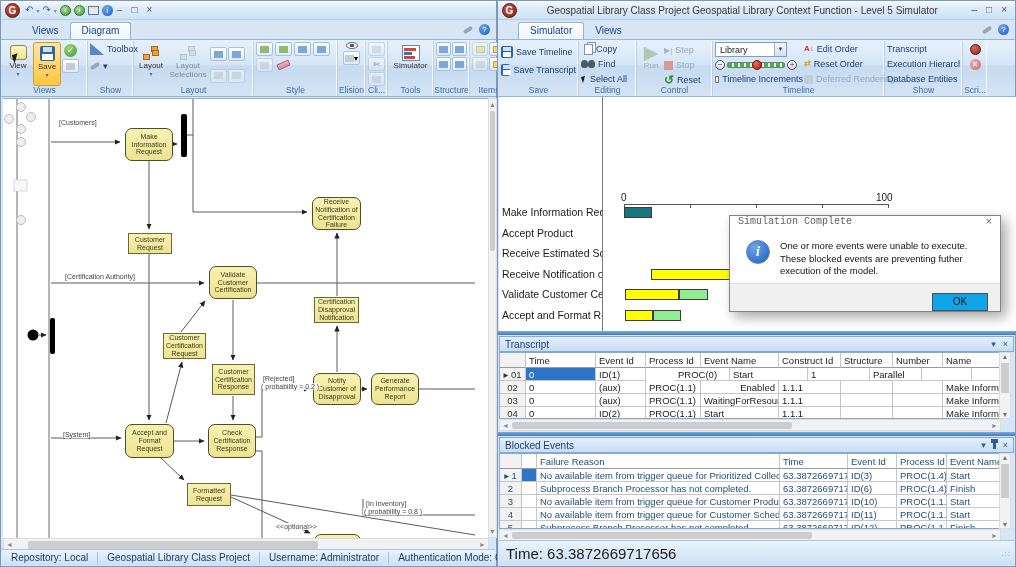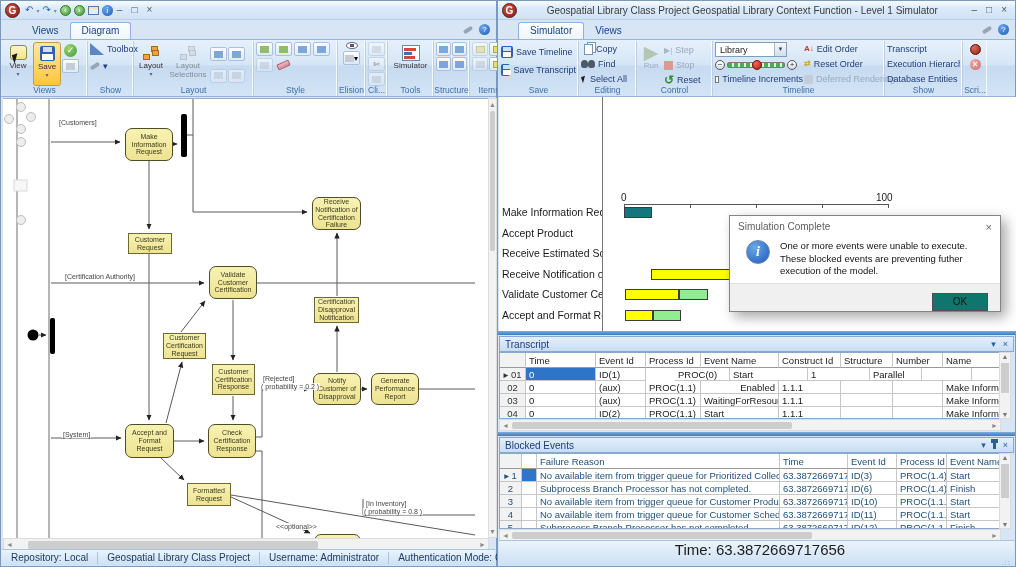--- a/index.html
+++ b/index.html
@@ -126,30 +126,30 @@
 .rowhead{background:#f2f2f2;text-align:center;color:#333;}
 .sel{background:#2e74c9;color:#fff;}
 .blocked .tcell{color:#1f4e79;}
 .blockmark{background:#2e74c9;}
 .gvs{position:absolute;width:12px;background:#f2f2f2;border:1px solid #dcdcdc;right:4px;}
 .gvs .arr{position:absolute;left:0;width:10px;color:#777;font-size:7px;text-align:center;}
 .gvs .thumb{position:absolute;left:1px;width:8px;background:#cdcdcd;}
 
 
 .dialog{position:absolute;left:231px;top:214px;width:272px;height:97px;background:#fff;border:1px solid #848484;box-shadow:5px 5px 12px rgba(0,0,0,.35);z-index:20;}
-.dlg-title{height:21px;display:flex;align-items:center;padding:8px 8px;font-size:10px;color:#5f5f5f;}
+.dlg-title{height:21px;display:flex;padding:0 8px;font-size:10px;color:#5f5f5f;font-family:Liberation Mono, monospace;}
 .dlg-x{margin-left:auto;color:#666;font-size:11px;}
 .dlg-body{display:flex;padding:3px 8px 0 16px;gap:10px;align-items:flex-start;}
 .info-icon{width:24px;height:24px;min-width:24px;border-radius:50%;background:radial-gradient(circle at 35% 30%,#6aa7e8,#1d5bbf);color:#fff;font-size:14px;font-weight:bold;display:flex;align-items:center;justify-content:center;font-family:"Liberation Serif",serif;font-style:italic;border:1px solid #6f84a8;}
 .dlg-msg{font-size:9.5px;color:#111;line-height:1.32;width:225px;}
 .dlg-footer{position:absolute;bottom:0;left:0;right:0;height:28px;background:#f0f0f0;border-top:1px solid #dfdfdf;display:flex;align-items:center;justify-content:flex-end;padding-right:12px;}
-.ok-btn{width:56px;height:18px;background:#0f766e;border:1px solid #4f4f4f;font-size:10px;text-align:center;line-height:16px;color:#111;margin-top:8px;}
-
-
-.timebar{position:absolute;left:1px;right:1px;bottom:1px;height:25px;background:linear-gradient(#eaf4fd,#cde0f3);border-top:1px solid #a9c4e0;font-size:15px;color:#1c1c1c;display:flex;align-items:center;padding-left:7px;flex-direction:column;}
+.ok-btn{width:56px;height:18px;background:#0ea5e9;border:1px solid #4f4f4f;font-size:10px;text-align:center;line-height:16px;color:#111;margin-top:8px;}
+
+
+.timebar{position:absolute;left:1px;right:1px;bottom:1px;height:25px;background:linear-gradient(#eaf4fd,#cde0f3);border-top:1px solid #a9c4e0;font-size:15px;color:#1c1c1c;display:flex;align-items:center;padding-left:7px;}
 </style>
 </head>
 <body>
 
 <div class="window" id="win-left">
   <div class="titlebar">
     <div class="logo">G</div>
     <div class="qat">
       <span class="qbtn">↶</span>
         <span class="qdd">▾</span>
@@ -440,21 +440,21 @@
     <span class="sbitem">Geospatial Library Class Project</span>
     <span class="sbitem">Username: Administrator</span>
     <span class="sbitem" style="border-right:none">Authentication Mode: GENESYS</span>
     <span class="grip">.::</span>
   </div>
 </div>
 
 <div class="window" id="win-right">
   <div class="titlebar">
     <div class="logo">G</div>
-    <div class="title">Geospatial Library Class Project Geospatial Library Context Function - Level 1 Simulator</div>
+    <div class="title">Geospatial Library Class Project Geospatial Library Context Function - Level 5 Simulator</div>
     <div class="wincontrols">
       <span>–</span>
       <span>□</span>
       <span>×</span>
     </div>
   </div>
   <div class="tabrow">
     <div class="tab selected">Simulator</div>
     <div class="tab">Views</div>
     <div class="tabicons">

